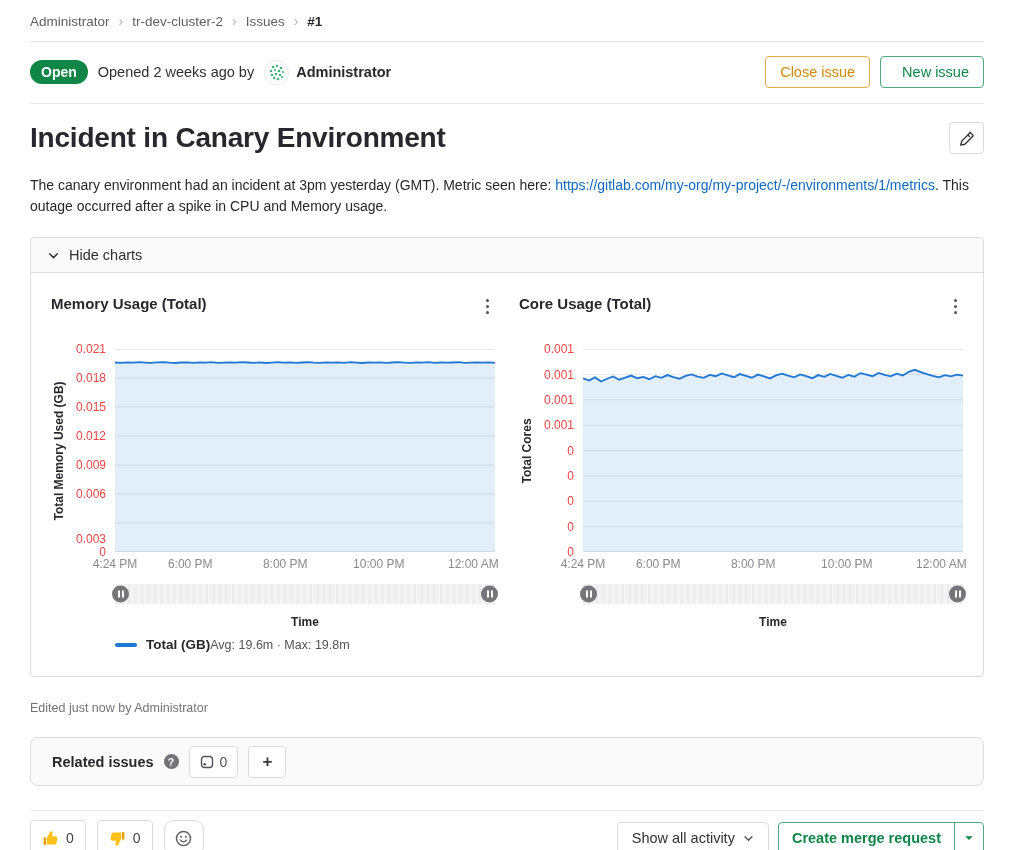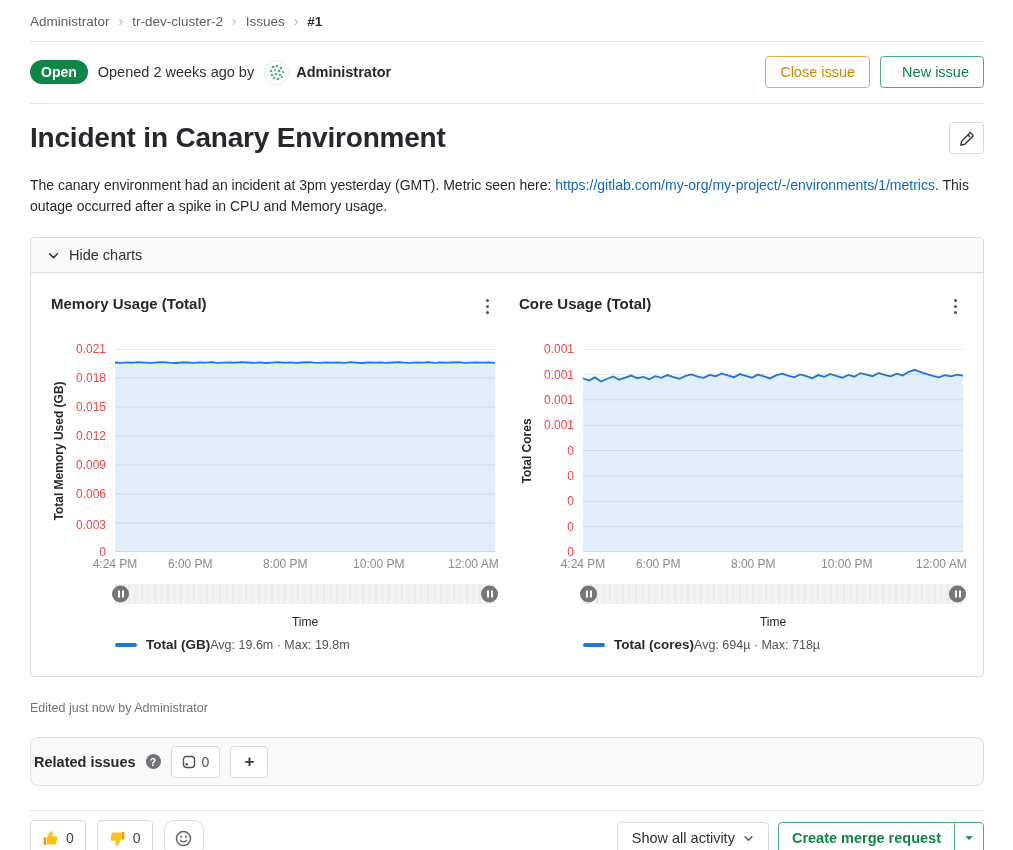--- a/index.html
+++ b/index.html
@@ -55,32 +55,32 @@
   .plot-col { min-width: 0; }
   svg.plot { display: block; width: 100%; height: 203px; }
   .xticks { position: relative; height: 19px; }
   .xticks span { position: absolute; top: 5px; transform: translateX(-50%); font-size: 12px; color: #8a8a8f; white-space: nowrap; }
   .scrubber { position: relative; margin-top: 13px; height: 20px; background: #f3f3f3;
     background-image: repeating-linear-gradient(90deg, rgba(0,0,0,0.035) 0 2px, transparent 2px 6px, rgba(0,0,0,0.02) 6px 9px, transparent 9px 13px); }
   .scrub-handle { position: absolute; top: 50%; width: 17px; height: 17px; border-radius: 50%; background: #75757a; cursor: ew-resize; }
   .scrub-handle.left { left: -3px; transform: translateY(-50%); }
   .scrub-handle.right { right: -3px; transform: translateY(-50%); }
   .scrub-handle::before { content: ""; display: block; width: 2px; height: 7px; background: #fff; box-shadow: 4px 0 0 #fff; margin: 5px 0 0 5.6px; }
-  .xaxis-label { text-align: center; font-size: 12px; font-weight: 400; color: #28272d; margin-top: 11px; }
+  .xaxis-label { text-align: center; font-size: 12px; font-weight: 700; color: #28272d; margin-top: 11px; }
   .legend { display: flex; align-items: center; margin-top: 8px; }
   .swatch { width: 22px; height: 4px; border-radius: 2px; background: #1f78d1; margin-right: 9px; }
   .legend-name { font-size: 13.5px; font-weight: 700; color: #28272d; }
   .legend-stats { font-size: 12.5px; color: #535158; }
 
   
   .edited-note { margin-top: 24px; font-size: 12.5px; color: #737278; }
 
   
   .related-box { margin-top: 22px; border: 1px solid #dcdcde; border-radius: 8px; background: #fafafa;
-    padding: 8px 0; display: flex; align-items: center; gap: 10px; height: 49px; }
+    padding: 8px 18px; display: flex; align-items: center; gap: 10px; height: 49px; }
   .related-title { font-size: 14.5px; font-weight: 700; color: #28272d; margin-left: 3px; }
   .help-icon { width: 15px; height: 15px; border-radius: 50%; background: #737278; color: #fff; font-size: 10.5px;
     font-weight: 700; display: inline-flex; align-items: center; justify-content: center; cursor: pointer; }
   .count-pill { background: #fff; border: 1px solid #dcdcde; border-radius: 4px; height: 32px; padding: 0 10px;
     display: inline-flex; align-items: center; gap: 6px; font-size: 14px; color: #535158; }
   .plus-btn { width: 38px; height: 32px; justify-content: center; padding: 0; font-size: 17px; font-weight: 700; color: #383838; }
 
   
   .footer-divider { margin-top: 24px; }
   .footer-row { display: flex; align-items: center; padding-top: 9px; }
@@ -175,21 +175,21 @@
           <div class="ylabel-col">
               <span class="ylabel">Total Memory Used (GB)</span>
             </div>
           <div class="yticks">
               <span style="top: 0px;">0.021</span>
               <span style="top: 29px;">0.018</span>
               <span style="top: 58px;">0.015</span>
               <span style="top: 87px;">0.012</span>
               <span style="top: 116px;">0.009</span>
               <span style="top: 145px;">0.006</span>
-              <span style="top: 176px;">0.003</span>
+              <span style="top: 190px;">0.003</span>
               <span style="top: 203px;">0</span>
             </div>
           <div class="plot-col">
             <svg class="plot" viewBox="0 0 353 203" preserveAspectRatio="none">
                 <polygon points="0,203 0.0,13.5 5.6,13.8 11.2,13.3 16.8,13.7 22.4,13.2 28.0,13.6 33.6,13.9 39.2,13.4 44.8,13.1 50.4,13.7 56.0,14.0 61.6,13.5 67.2,13.3 72.8,13.8 78.4,13.4 84.0,13.7 89.7,13.2 95.3,13.9 100.9,13.6 106.5,13.3 112.1,13.7 117.7,13.1 123.3,13.5 128.9,13.8 134.5,13.4 140.1,14.0 145.7,13.6 151.3,13.2 156.9,13.7 162.5,13.3 168.1,13.9 173.7,13.5 179.3,13.1 184.9,13.6 190.5,13.8 196.1,13.3 201.7,13.7 207.3,13.4 212.9,13.9 218.5,13.2 224.1,13.6 229.7,14.0 235.3,13.4 240.9,13.7 246.5,13.3 252.1,13.8 257.7,13.5 263.3,13.2 269.0,13.7 274.6,13.9 280.2,13.3 285.8,13.6 291.4,13.1 297.0,13.8 302.6,13.4 308.2,13.7 313.8,13.5 319.4,13.2 325.0,13.9 330.6,13.6 336.2,13.3 341.8,13.7 347.4,13.4 353.0,13.8 353,203" fill="rgba(31,120,209,0.13)"></polygon>
                 <line x1="0" x2="353" y1="0.6" y2="0.6" stroke="rgba(0,0,0,0.085)" stroke-width="1"></line>
                 <line x1="0" x2="353" y1="29" y2="29" stroke="rgba(0,0,0,0.085)" stroke-width="1"></line>
                 <line x1="0" x2="353" y1="58" y2="58" stroke="rgba(0,0,0,0.085)" stroke-width="1"></line>
                 <line x1="0" x2="353" y1="87" y2="87" stroke="rgba(0,0,0,0.085)" stroke-width="1"></line>
                 <line x1="0" x2="353" y1="116" y2="116" stroke="rgba(0,0,0,0.085)" stroke-width="1"></line>
@@ -262,25 +262,20 @@
                 <span style="left: 19.8%;">6:00 PM</span>
                 <span style="left: 44.8%;">8:00 PM</span>
                 <span style="left: 69.4%;">10:00 PM</span>
                 <span style="left: 94.3%;">12:00 AM</span>
               </div>
             <div class="scrubber">
               <span class="scrub-handle left"></span>
               <span class="scrub-handle right"></span>
             </div>
             <div class="xaxis-label">Time</div>
-            <div class="legend">
-              <span class="swatch"></span>
-              <span class="legend-name">Total (cores)</span>
-              <span class="legend-stats">Avg: 694µ · Max: 718µ</span>
-            </div>
           </div>
         </div>
       </div>
 
     </div>
   </section>
 
   <div class="edited-note">Edited just now by Administrator</div>
 
   <div class="related-box">

